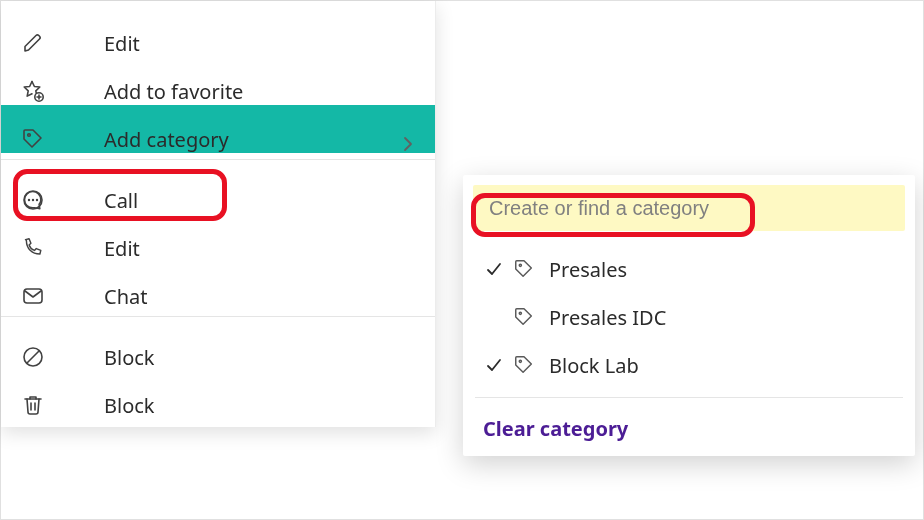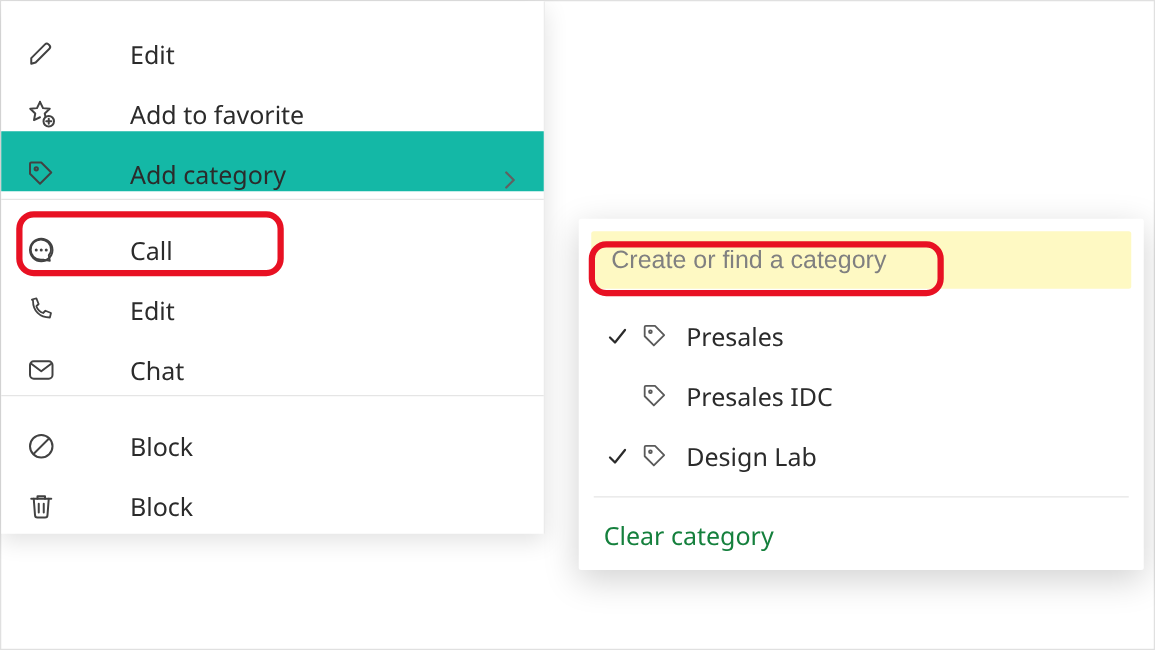--- a/index.html
+++ b/index.html
@@ -122,21 +122,22 @@
   .flyout-sep {
     height: 1px;
     background: #e5e5e5;
     margin: 6px 2px;
   }
   .clear-row {
     height: 48px;
     display:flex; align-items:center;
     padding: 0 10px;
     font-size: 20px;
-    color: #15803d;
+    color: #4c1d95;
+    font-weight: bold;
   }
   svg { display:block; }
 </style>
 </head>
 <body>
 
 <div class="stage">
 
   <div class="context-menu">
 
@@ -272,21 +273,21 @@
           <svg width="20" height="20" viewBox="0 0 20 20" fill="none" stroke="currentColor" stroke-width="1.8" stroke-linecap="round" stroke-linejoin="round">
               <path d="M4 11l4 4 8-10"></path>
             </svg>
         </span>
         <span class="tag-slot">
           <svg width="22" height="22" viewBox="0 0 24 24" fill="none" stroke="currentColor" stroke-width="1.6" stroke-linecap="round" stroke-linejoin="round">
               <path d="M12 3l8 8-9 9-8-8V4a1 1 0 0 1 1-1h8z"></path>
               <circle cx="8" cy="8" r="1.2"></circle>
             </svg>
         </span>
-        <span class="cat-label">Design Lab</span>
+        <span class="cat-label">Block Lab</span>
       </div>
 
     </div>
 
     <div class="flyout-sep"></div>
 
     <div class="clear-row">
       <span>Clear category</span>
     </div>
   </div>

